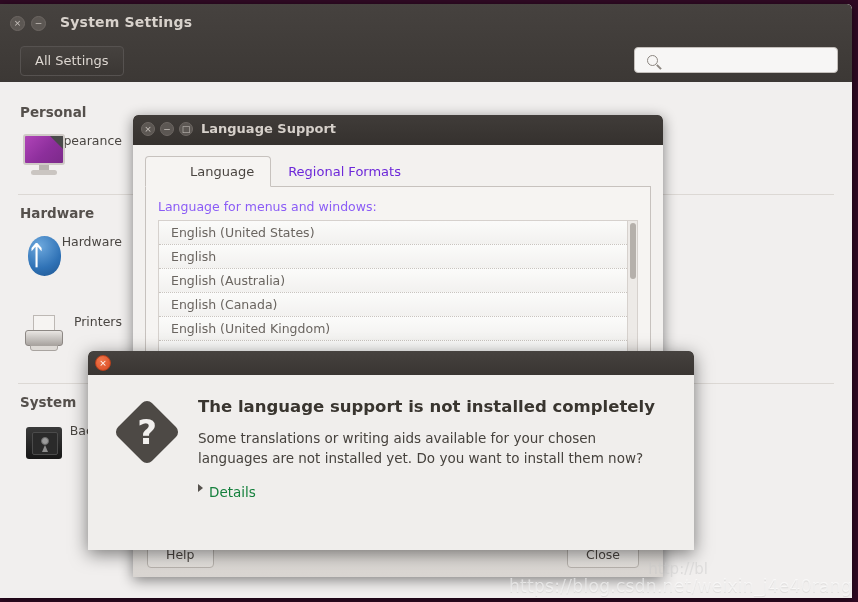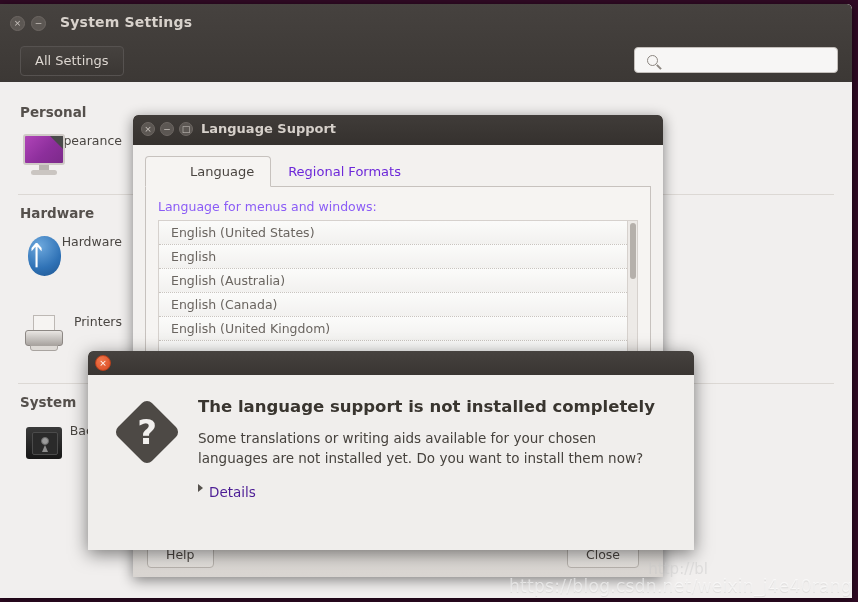--- a/index.html
+++ b/index.html
@@ -366,21 +366,21 @@
     font-family:"DejaVu Sans", sans-serif;
   }
   .alert-text{ padding-left:12px; padding-top:4px; }
   .alert-head{
     font-size:16.5px; font-weight:bold; color:#39352f; margin-bottom:12px;
   }
   .alert-sub{
     font-size:13.5px; color:#46423d; line-height:20px; max-width:460px;
   }
   .details{
-    margin-top:16px; font-size:13.5px; color:#4c1d95;
+    margin-top:16px; font-size:13.5px; color:#15803d;
     display:flex; align-items:flex-start; gap:6px;
   }
   .details .arrow{
     width:0;height:0;border-style:solid;
     border-width:4px 0 4px 5px;
     border-color:transparent transparent transparent #56524d;
   }
   .alert-actions{
     position:absolute; right:16px; bottom:14px;
     display:flex; gap:10px;

